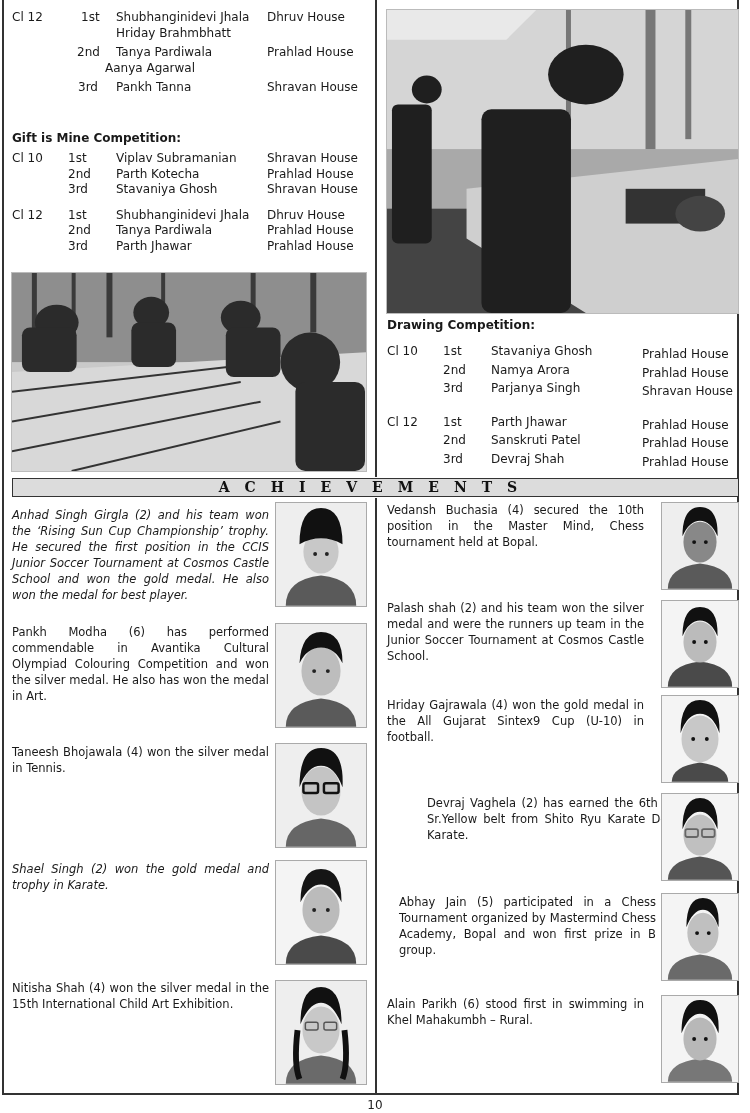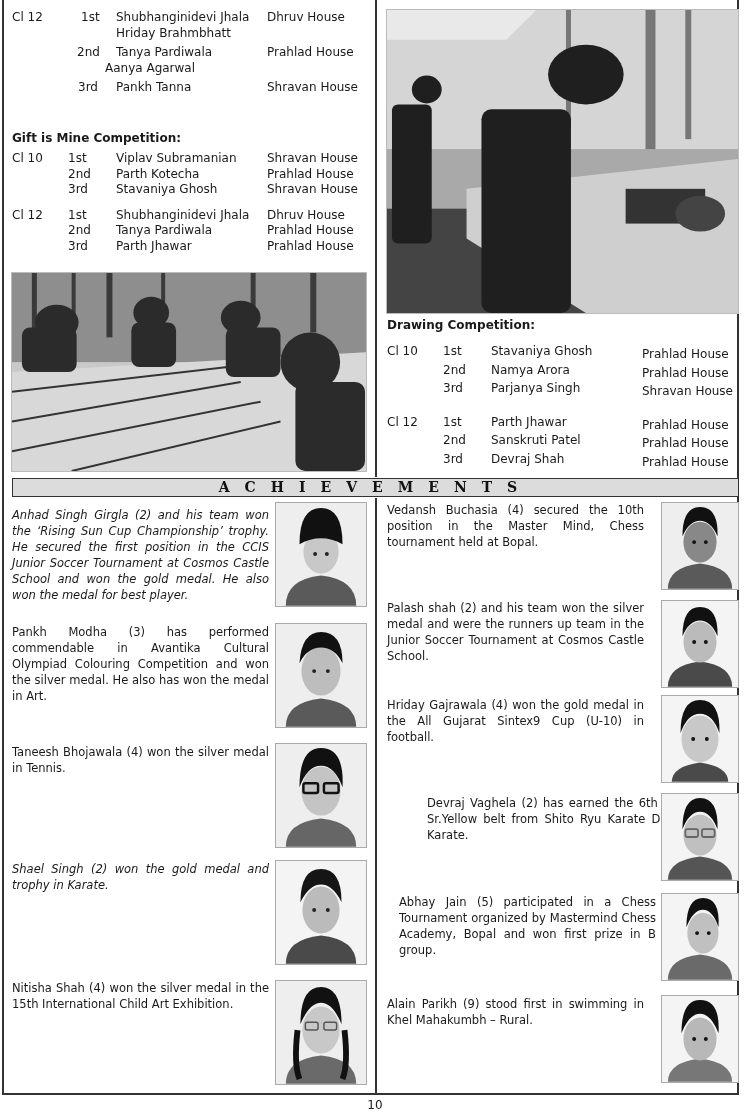--- a/index.html
+++ b/index.html
@@ -193,21 +193,21 @@
   <svg viewBox="0 0 92 105">
       <rect width="92" height="105" fill="#eee"></rect>
       <path d="M10,105 Q10,78 46,74 Q82,78 82,105Z" fill="#5a5a5a"></path>
       <ellipse cx="46" cy="50" rx="18" ry="22" fill="#c8c8c8"></ellipse>
       <path d="M24,42 Q24,5 46,5 Q68,5 68,42 Q46,30 24,42Z" fill="#111"></path>
       <circle cx="40" cy="52" r="2" fill="#222"></circle>
       <circle cx="52" cy="52" r="2" fill="#222"></circle>
     </svg>
 </div>
 
-<div class="ach-text" style="left:12px; top:624px; width:257px;">Pankh Modha (3) has performed commendable in Avantika Cultural Olympiad Colouring Competition and won the silver medal. He also has won the medal in Art.</div>
+<div class="ach-text" style="left:12px; top:624px; width:257px;">Pankh Modha (6) has performed commendable in Avantika Cultural Olympiad Colouring Competition and won the silver medal. He also has won the medal in Art.</div>
 <div class="portrait" style="left:275px; top:623px; width:92px; height:105px;">
   <svg viewBox="0 0 92 105">
       <rect width="92" height="105" fill="#eee"></rect>
       <path d="M10,105 Q10,80 46,76 Q82,80 82,105Z" fill="#5a5a5a"></path>
       <ellipse cx="46" cy="48" rx="20" ry="25" fill="#bdbdbd"></ellipse>
       <path d="M24,40 Q26,8 46,8 Q68,8 68,40 Q60,24 46,24 Q32,24 24,40Z" fill="#111"></path>
       <circle cx="39" cy="48" r="2" fill="#222"></circle>
       <circle cx="53" cy="48" r="2" fill="#222"></circle>
     </svg>
 </div>
@@ -303,21 +303,21 @@
   <svg viewBox="0 0 78 88">
       <rect width="78" height="88" fill="#f4f4f4"></rect>
       <path d="M6,88 Q6,66 39,62 Q72,66 72,88Z" fill="#6a6a6a"></path>
       <ellipse cx="42" cy="40" rx="16" ry="21" fill="#c0c0c0"></ellipse>
       <path d="M25,34 Q25,4 42,4 Q60,4 58,34 Q52,16 42,16 Q32,16 25,34Z" fill="#111"></path>
       <circle cx="36" cy="40" r="2" fill="#111"></circle>
       <circle cx="48" cy="40" r="2" fill="#111"></circle>
     </svg>
 </div>
 
-<div class="ach-text" style="left:387px; top:996px; width:257px;">Alain Parikh (9) stood first in swimming in Khel Mahakumbh – Rural.</div>
+<div class="ach-text" style="left:387px; top:996px; width:257px;">Alain Parikh (6) stood first in swimming in Khel Mahakumbh – Rural.</div>
 <div class="portrait" style="left:661px; top:995px; width:78px; height:88px;">
   <svg viewBox="0 0 78 88">
       <rect width="78" height="88" fill="#f4f4f4"></rect>
       <path d="M6,88 Q6,68 39,64 Q72,68 72,88Z" fill="#777"></path>
       <ellipse cx="39" cy="44" rx="17" ry="22" fill="#b8b8b8"></ellipse>
       <path d="M20,38 Q20,4 39,4 Q60,4 58,38 Q50,18 39,18 Q28,18 20,38Z" fill="#111"></path>
       <circle cx="33" cy="44" r="2" fill="#111"></circle>
       <circle cx="45" cy="44" r="2" fill="#111"></circle>
     </svg>
 </div>

